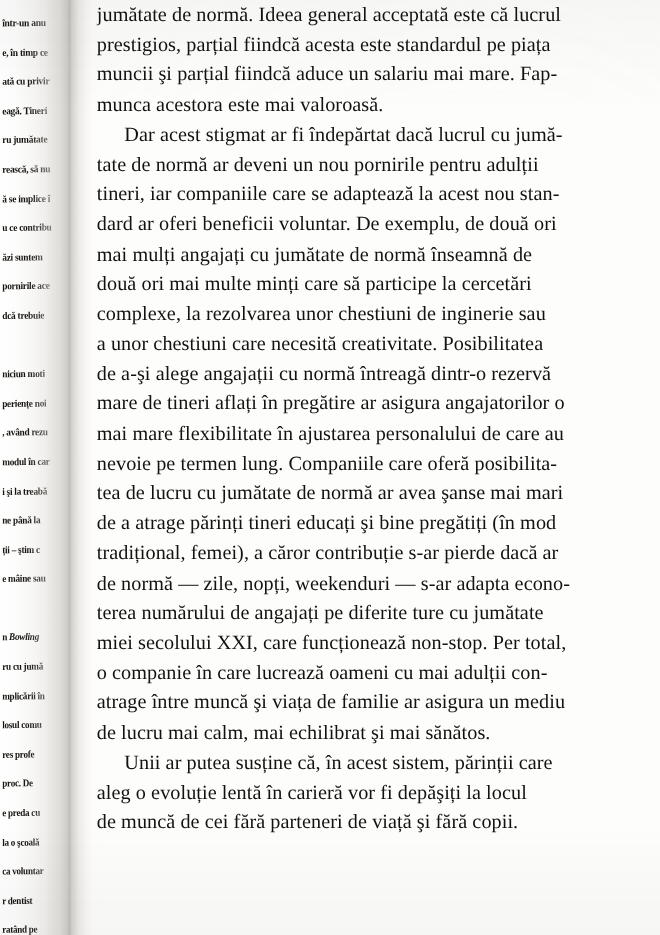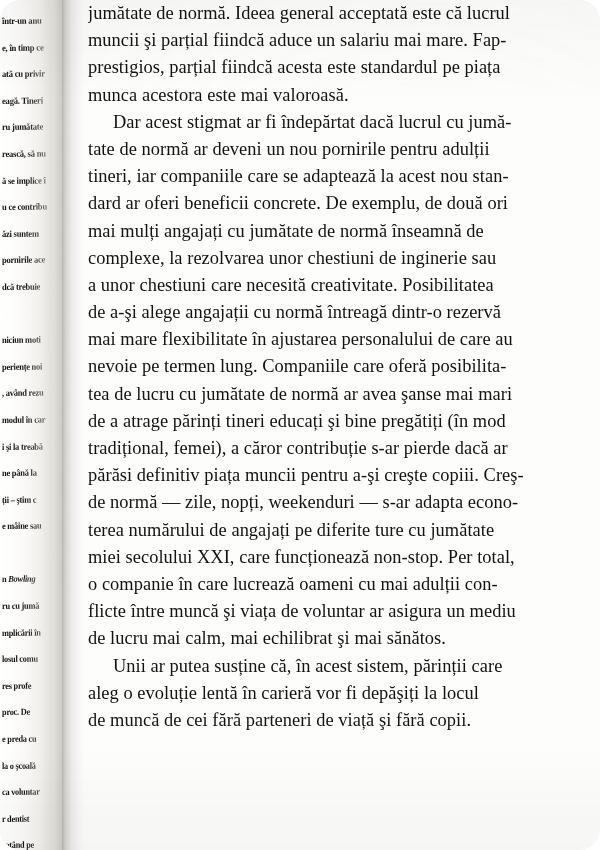--- a/index.html
+++ b/index.html
@@ -8,21 +8,20 @@
     padding: 0;
     background: #ffffff;
   }
   #page {
     position: relative;
     width: 600px;
     height: 850px;
     overflow: hidden;
     background: #fbfbfa;
     font-family: "Liberation Serif", "DejaVu Serif", serif;
-    border-radius: 21px;
   }
 
   
   #facing-page {
     position: absolute;
     left: 0;
     top: 0;
     width: 62px;
     height: 850px;
     overflow: hidden;
@@ -179,42 +178,43 @@
         <div style="transform: scaleX(0.95); transform-origin: left center;">ratând pe</div>
       </div>
     <div id="facing-fade"></div>
   </div>
 
   <div id="gutter"></div>
 
   <div id="main-page">
     <div id="body-text">
         <div class="ln">jumătate de normă. Ideea general acceptată este că lucrul</div>
+        <div class="ln">prestigios, parțial fiindcă acesta este standardul pe piața</div>
         <div class="ln">muncii şi parțial fiindcă aduce un salariu mai mare. Fap-</div>
-        <div class="ln">prestigios, parțial fiindcă acesta este standardul pe piața</div>
         <div class="ln">munca acestora este mai valoroasă.</div>
         <div class="ln ind">Dar acest stigmat ar fi îndepărtat dacă lucrul cu jumă-</div>
         <div class="ln">tate de normă ar deveni un nou pornirile pentru adulții</div>
         <div class="ln">tineri, iar companiile care se adaptează la acest nou stan-</div>
-        <div class="ln">dard ar oferi beneficii concrete. De exemplu, de două ori</div>
+        <div class="ln">dard ar oferi beneficii voluntar. De exemplu, de două ori</div>
         <div class="ln">mai mulți angajați cu jumătate de normă înseamnă de</div>
+        <div class="ln">două ori mai multe minți care să participe la cercetări</div>
         <div class="ln">complexe, la rezolvarea unor chestiuni de inginerie sau</div>
         <div class="ln">a unor chestiuni care necesită creativitate. Posibilitatea</div>
         <div class="ln">de a-şi alege angajații cu normă întreagă dintr-o rezervă</div>
+        <div class="ln">mare de tineri aflați în pregătire ar asigura angajatorilor o</div>
         <div class="ln">mai mare flexibilitate în ajustarea personalului de care au</div>
         <div class="ln">nevoie pe termen lung. Companiile care oferă posibilita-</div>
         <div class="ln">tea de lucru cu jumătate de normă ar avea şanse mai mari</div>
         <div class="ln">de a atrage părinți tineri educați şi bine pregătiți (în mod</div>
         <div class="ln">tradițional, femei), a căror contribuție s-ar pierde dacă ar</div>
-        <div class="ln">părăsi definitiv piața muncii pentru a-şi creşte copiii. Creş-</div>
         <div class="ln">de normă — zile, nopți, weekenduri — s-ar adapta econo-</div>
         <div class="ln">terea numărului de angajați pe diferite ture cu jumătate</div>
         <div class="ln">miei secolului XXI, care funcționează non-stop. Per total,</div>
         <div class="ln">o companie în care lucrează oameni cu mai adulții con-</div>
-        <div class="ln">flicte între muncă şi viața de voluntar ar asigura un mediu</div>
+        <div class="ln">atrage între muncă şi viața de familie ar asigura un mediu</div>
         <div class="ln">de lucru mai calm, mai echilibrat şi mai sănătos.</div>
         <div class="ln ind">Unii ar putea susține că, în acest sistem, părinții care</div>
         <div class="ln">aleg o evoluție lentă în carieră vor fi depăşiți la locul</div>
         <div class="ln">de muncă de cei fără parteneri de viață şi fără copii.</div>
       </div>
   </div>
 
   <div id="grain"></div>
 </div>
 

